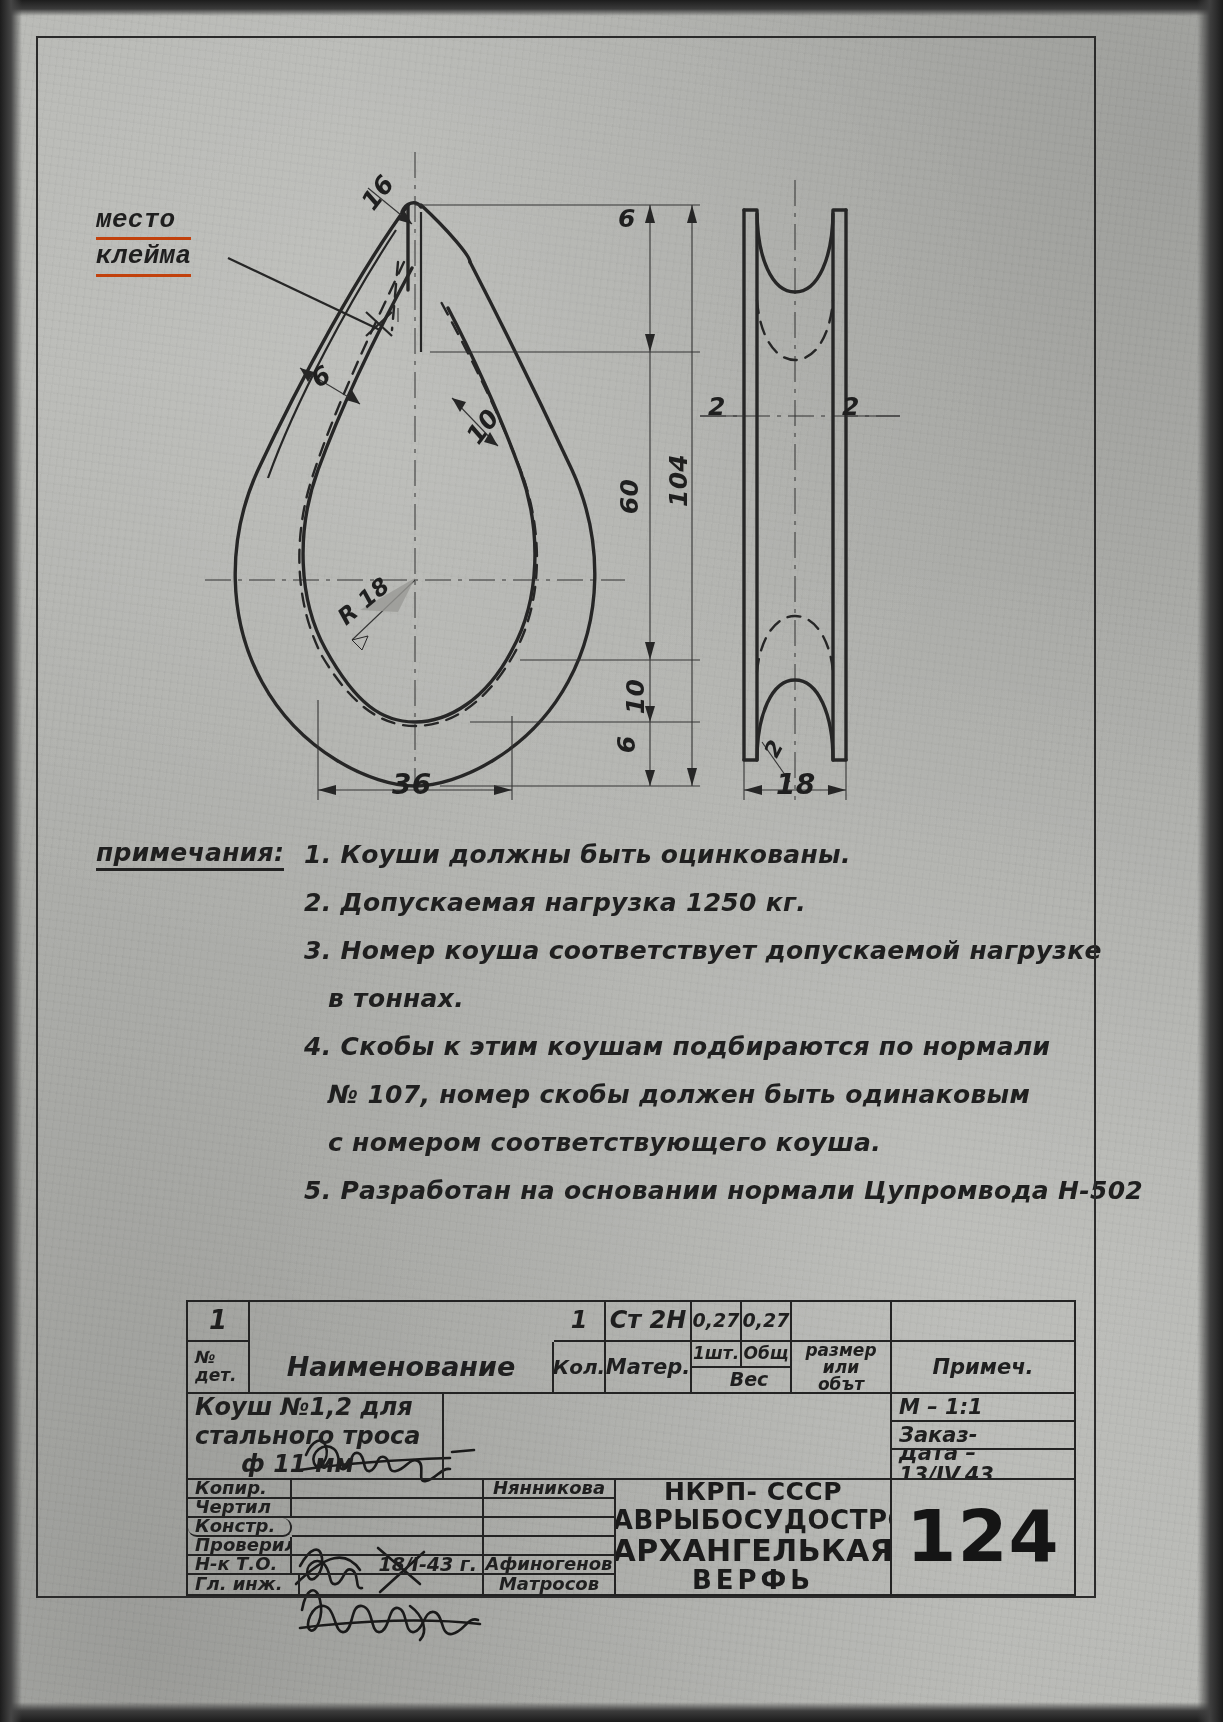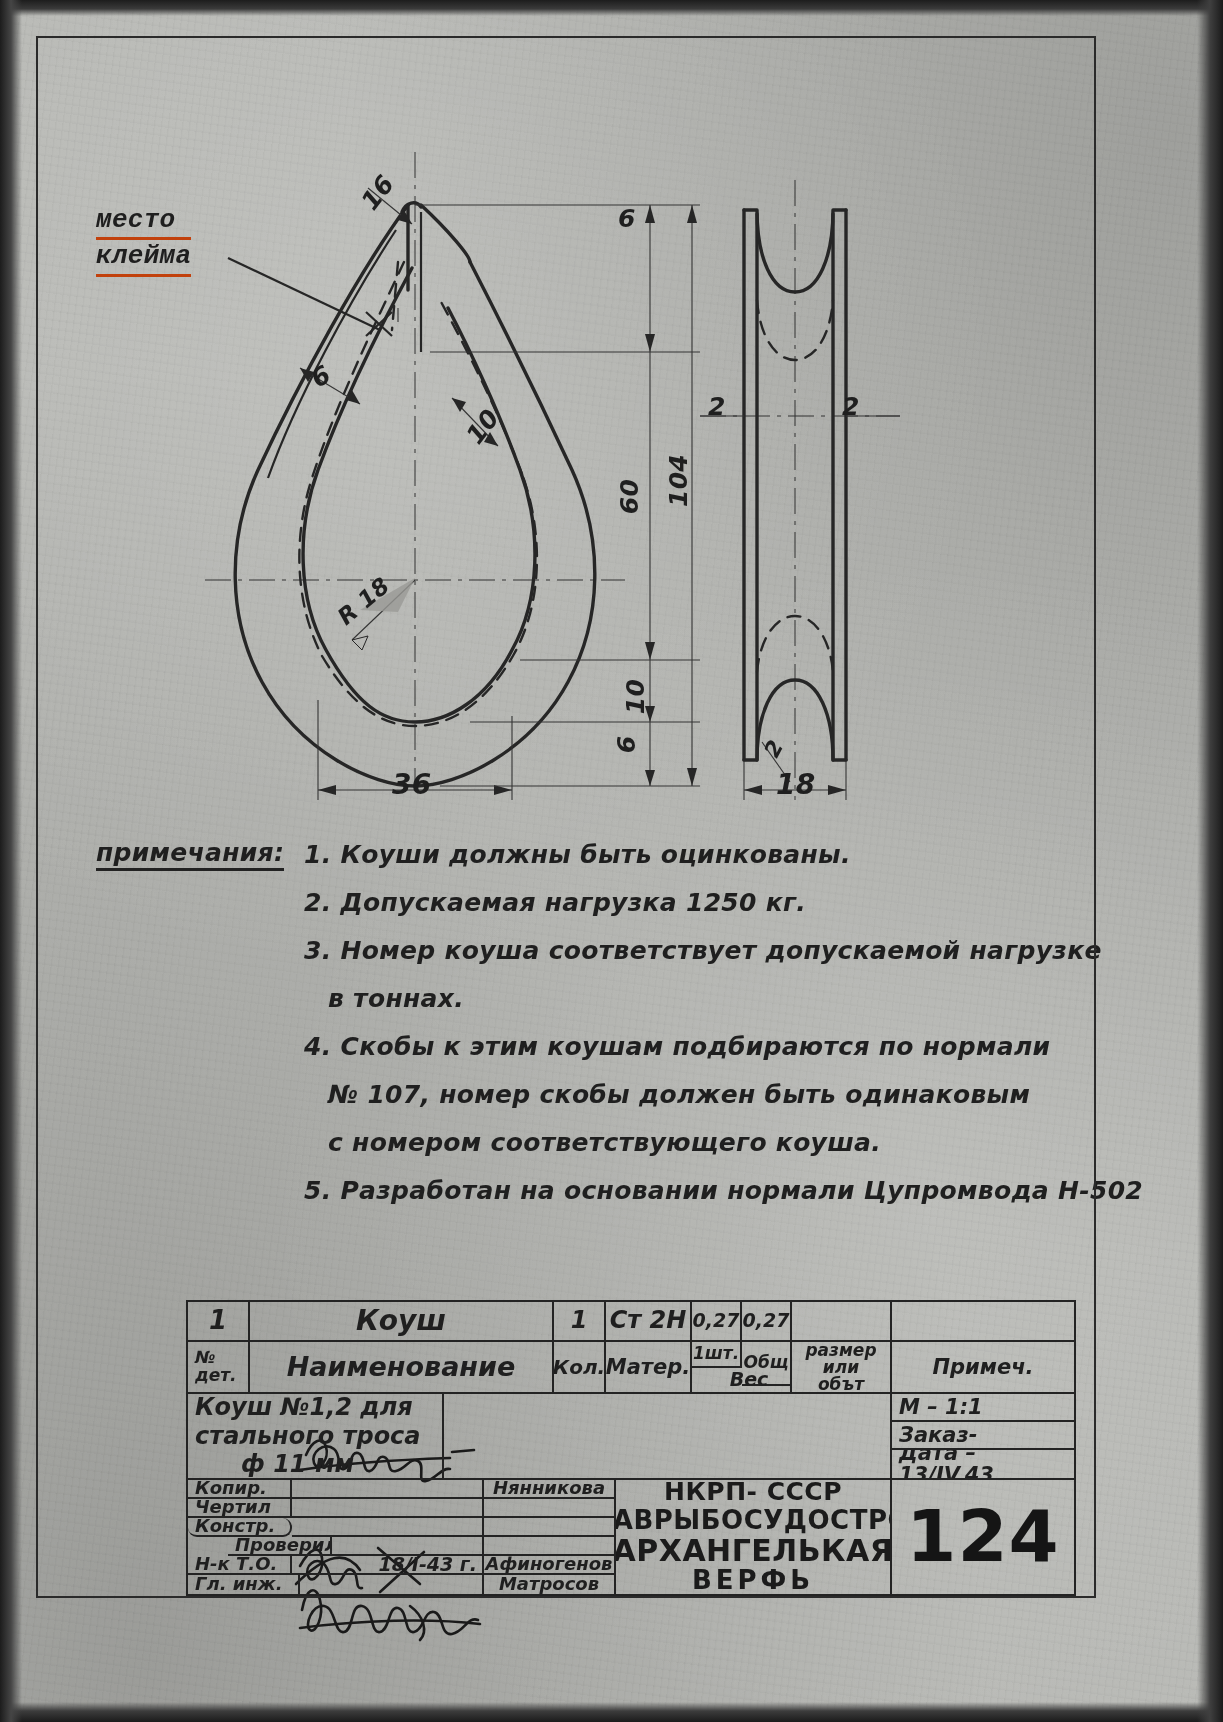--- a/index.html
+++ b/index.html
@@ -271,38 +271,37 @@
     <div class="note hwt" style="left:232px;top:146px;">в тоннах.</div>
     <div class="note hwt" style="left:208px;top:194px;">4. Скобы к этим коушам подбираются по нормали</div>
     <div class="note hwt" style="left:232px;top:242px;">№ 107, номер скобы должен быть одинаковым</div>
     <div class="note hwt" style="left:232px;top:290px;">с номером соответствующего коуша.</div>
     <div class="note hwt" style="left:208px;top:338px;">5. Разработан  на основании  нормали Цупромвода Н-502</div>
   </div>
 
   <div id="tb">
 
     <div class="c" style="left:0;top:0;width:62px;height:40px;font-size:26px;">1</div>
-    <div class="c" style="left:62px;top:0;width:304px;height:40px;font-size:28px;">Коуш</div>
     <div class="c" style="left:366px;top:0;width:52px;height:40px;font-size:24px;">1</div>
     <div class="c" style="left:418px;top:0;width:86px;height:40px;font-size:24px;">Ст 2Н</div>
     <div class="c" style="left:504px;top:0;width:50px;height:40px;font-size:19px;">0,27</div>
     <div class="c" style="left:554px;top:0;width:50px;height:40px;font-size:19px;">0,27</div>
     <div class="c" style="left:604px;top:0;width:100px;height:40px;font-size:20px;"></div>
     <div class="c nb" style="left:704px;top:0;width:182px;height:40px;font-size:20px;"></div>
 
     <div class="c lft" style="left:0;top:40px;width:62px;height:52px;font-size:17px;flex-direction:column;align-items:flex-start;justify-content:center;">
       <span>№</span>
       <span>дет.</span>
     </div>
     <div class="c" style="left:62px;top:40px;width:304px;height:52px;font-size:27px;">Наименование</div>
     <div class="c" style="left:366px;top:40px;width:52px;height:52px;font-size:20px;">Кол.</div>
     <div class="c" style="left:418px;top:40px;width:86px;height:52px;font-size:21px;">Матер.</div>
 
     <div class="c" style="left:504px;top:40px;width:50px;height:26px;font-size:17px;">1шт.</div>
-    <div class="c" style="left:554px;top:40px;width:50px;height:44px;font-size:17px;">Общ</div>
+    <div class="c" style="left:554px;top:40px;width:50px;height:26px;font-size:17px;">Общ</div>
     <div class="c" style="left:504px;top:66px;width:100px;height:26px;font-size:19px;padding-left:16px;">Вес</div>
     <div class="c" style="left:604px;top:40px;width:100px;height:52px;font-size:17px;flex-direction:column;line-height:1.0;">
       <span>размер</span>
       <span>или</span>
       <span>обът</span>
     </div>
     <div class="c nb" style="left:704px;top:40px;width:182px;height:52px;font-size:21px;">Примеч.</div>
 
     <div class="c lft" style="left:0;top:92px;width:256px;height:86px;font-size:24px;flex-direction:column;align-items:flex-start;justify-content:center;line-height:1.2;">
       <span>Коуш №1,2  для</span>
@@ -311,21 +310,21 @@
     </div>
     <div class="c" style="left:256px;top:92px;width:448px;height:86px;"></div>
 
     <div class="c nb lft" style="left:704px;top:92px;width:182px;height:28px;font-size:21px;">М – 1:1</div>
     <div class="c nb lft" style="left:704px;top:120px;width:182px;height:28px;font-size:21px;">Заказ-</div>
     <div class="c nb lft" style="left:704px;top:148px;width:182px;height:30px;font-size:21px;">Дата – 13/IV.43</div>
 
     <div class="c lft" style="left:0;top:178px;width:104px;height:19px;font-size:18px;">Копир.</div>
     <div class="c lft" style="left:0;top:197px;width:104px;height:19px;font-size:18px;text-align:center;">Чертил</div>
     <div class="c lft" style="left:0;top:216px;width:104px;height:19px;font-size:18px;border-radius:9px;">Констр.</div>
-    <div class="c lft" style="left:0;top:235px;width:104px;height:19px;font-size:18px;margin-left:40px;">Проверил</div>
+    <div class="c lft" style="left:0;top:235px;width:104px;height:19px;font-size:18px;">Проверил</div>
     <div class="c lft" style="left:0;top:254px;width:104px;height:19px;font-size:18px;">Н-к Т.О.</div>
     <div class="c lft nbb" style="left:0;top:273px;width:112px;height:19px;font-size:18px;text-align:center;">Гл. инж.</div>
 
     <div class="c" style="left:104px;top:178px;width:192px;height:19px;"></div>
     <div class="c" style="left:104px;top:197px;width:192px;height:19px;"></div>
     <div class="c" style="left:104px;top:216px;width:192px;height:19px;"></div>
     <div class="c" style="left:104px;top:235px;width:192px;height:19px;"></div>
     <div class="c" style="left:104px;top:254px;width:192px;height:19px;font-size:19px;justify-content:flex-end;padding-right:5px;">18/I-43 г.</div>
     <div class="c nbb" style="left:104px;top:273px;width:192px;height:19px;"></div>
 

